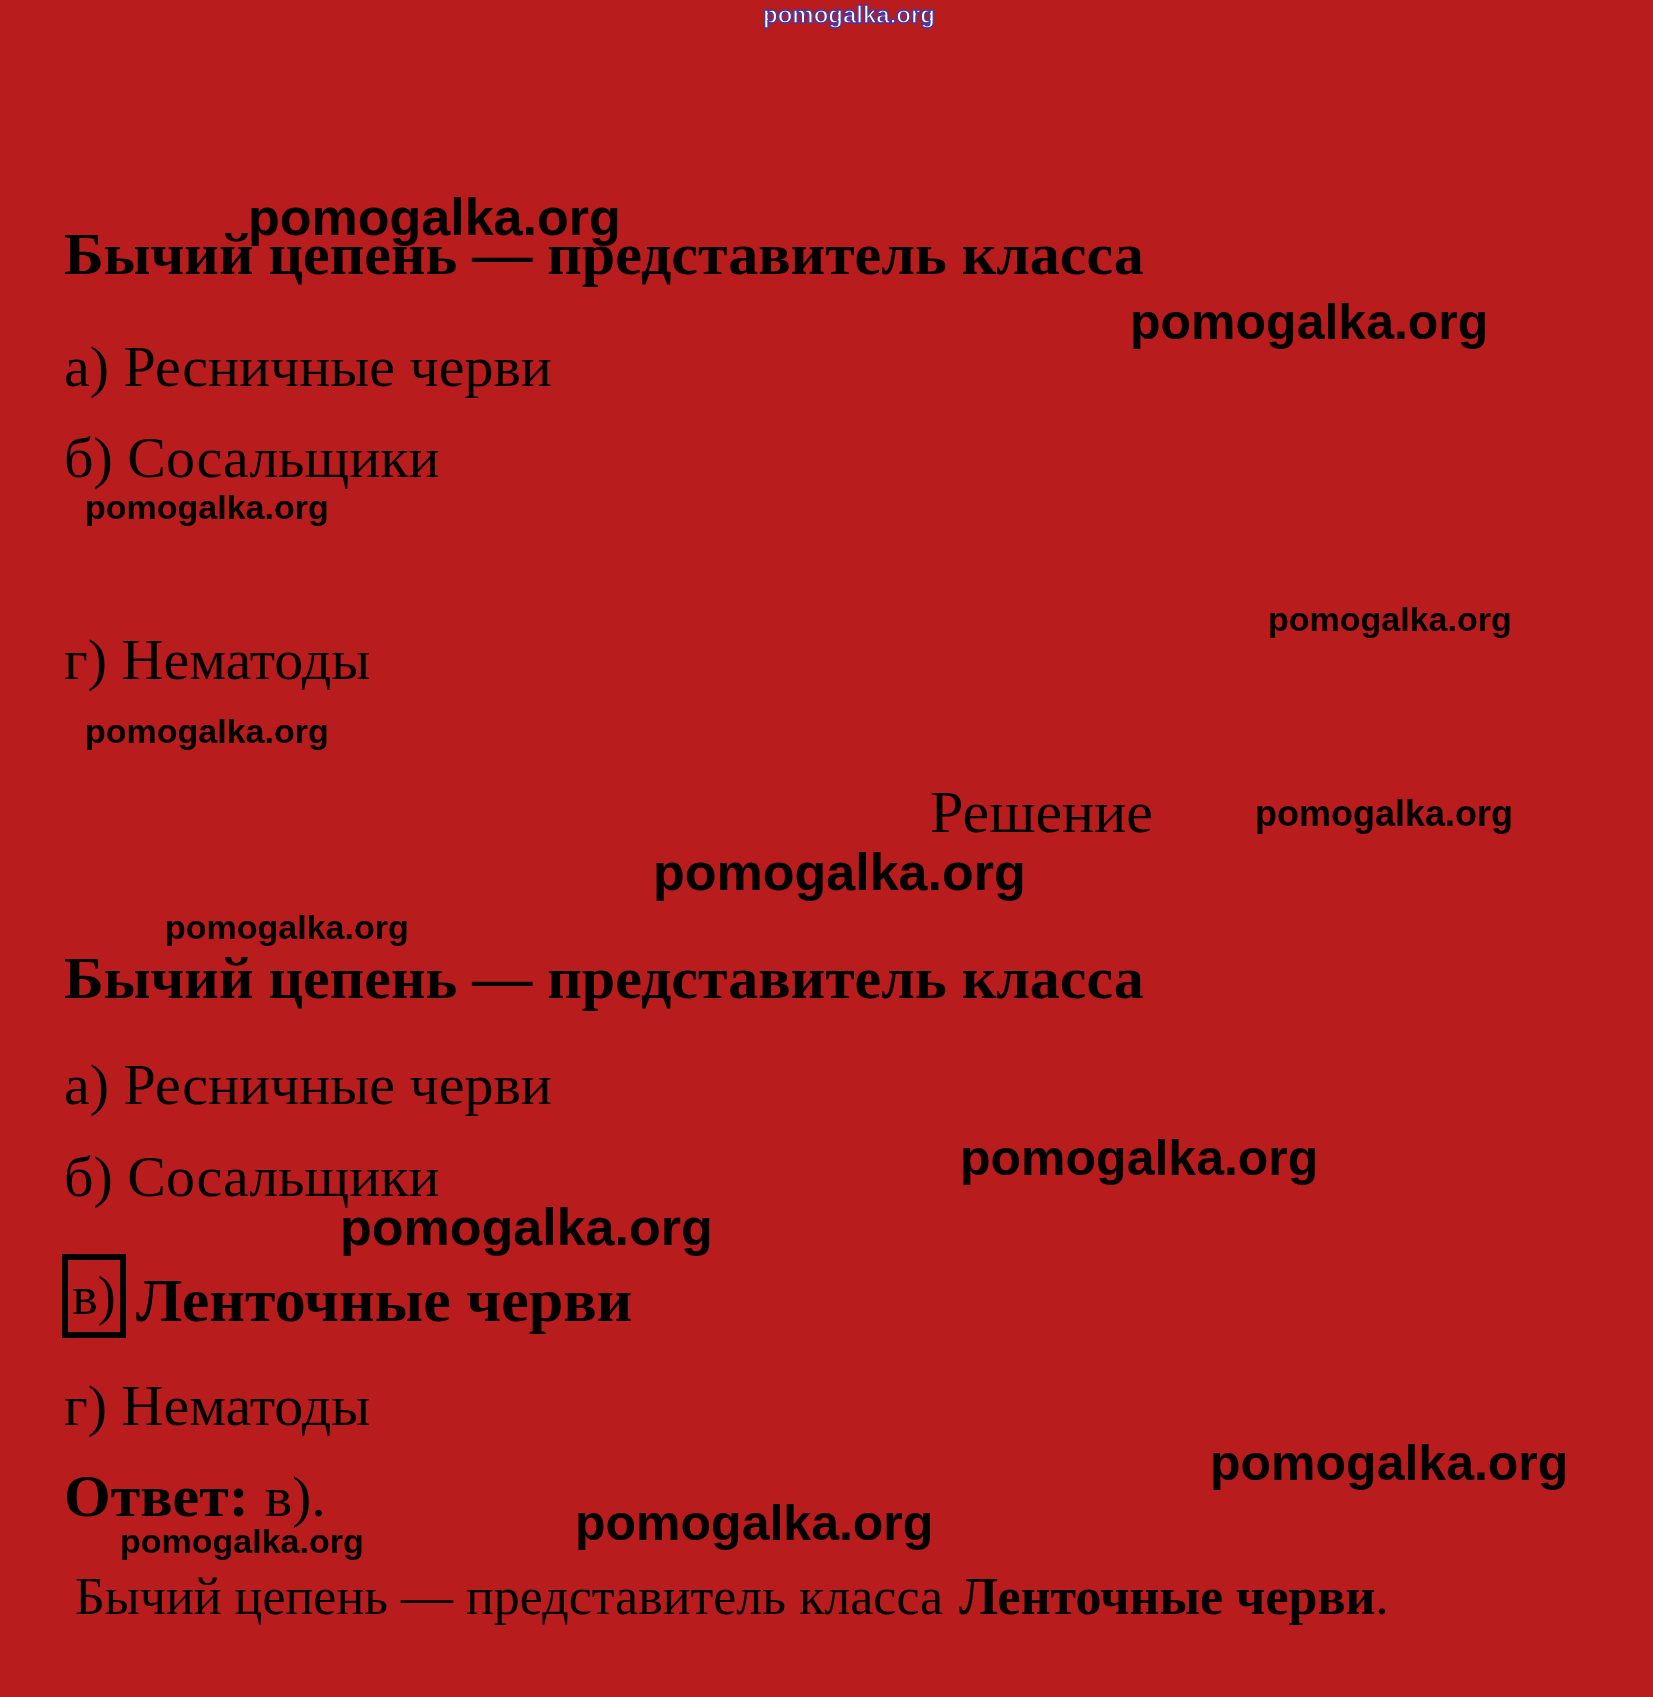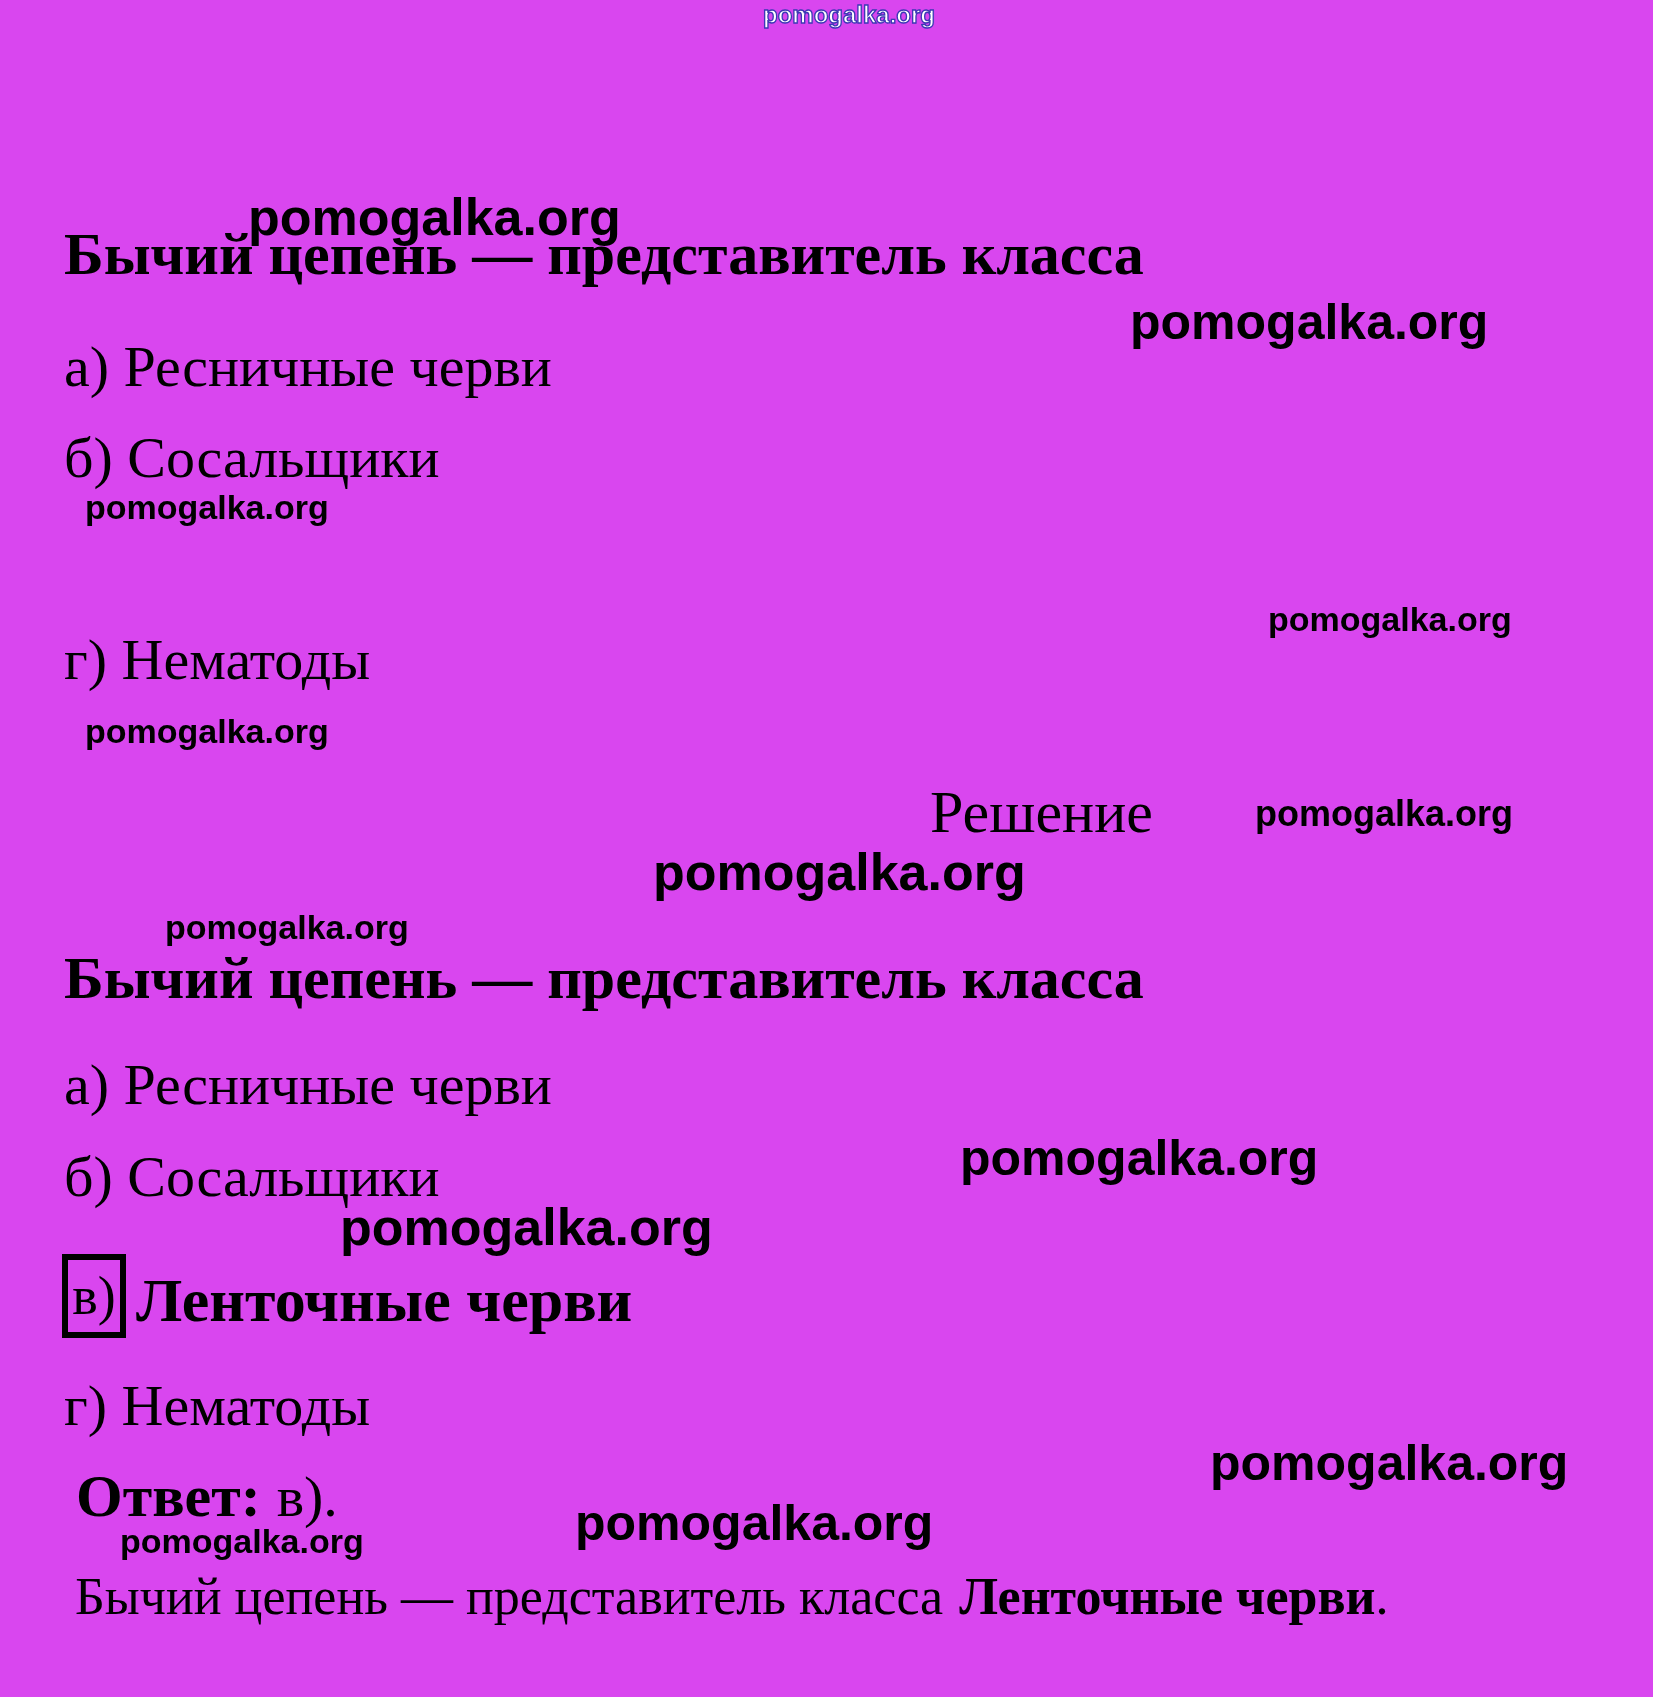--- a/index.html
+++ b/index.html
@@ -4,21 +4,21 @@
 <style>
   html, body {
     margin: 0;
     padding: 0;
     background: #ffffff;
   }
   .page {
     position: relative;
     width: 1653px;
     height: 1697px;
-    background: #d946ef;
+    background: #b91c1c;
     overflow: hidden;
     color: #000000;
   }
   .abs { position: absolute; line-height: 1.05; white-space: nowrap; }
 
   .serif {
     font-family: "Liberation Serif", "DejaVu Serif", serif;
     color: #000000;
   }
   .wm {
@@ -59,21 +59,21 @@
 
   .el-box-v     { left: 62px;  top: 1254px; width: 64px; height: 84px;
                   border: 6px solid #000000; box-sizing: border-box;
                   display: flex; align-items: center; justify-content: center; }
   .el-box-v span { font-size: 54px; }
   .el-opt-v2    { left: 136px; top: 1268px; font-size: 62px; font-weight: 700; }
 
   .el-opt-g2    { left: 64px;  top: 1376px; font-size: 58px; }
   .el-wm17      { left: 1210px; top: 1437px; font-size: 50px; }
 
-  .el-answer    { left: 64px;  top: 1465px; font-size: 58px; margin-left: 12px; }
+  .el-answer    { left: 64px;  top: 1465px; font-size: 58px; }
   .el-answer .answer-label { font-size: 60px; font-weight: 700; }
   .el-answer .answer-value { margin-left: 16px; }
 
   .el-wm18      { left: 575px; top: 1497px; font-size: 50px; }
   .el-wm19      { left: 120px; top: 1524px; font-size: 34px; }
 
   .el-conclusion { left: 75px; top: 1570px; font-size: 52px; }
   .el-conclusion .concl-prefix { margin-right: 16px; }
   .el-conclusion .concl-bold   { font-weight: 700; }
 </style>

